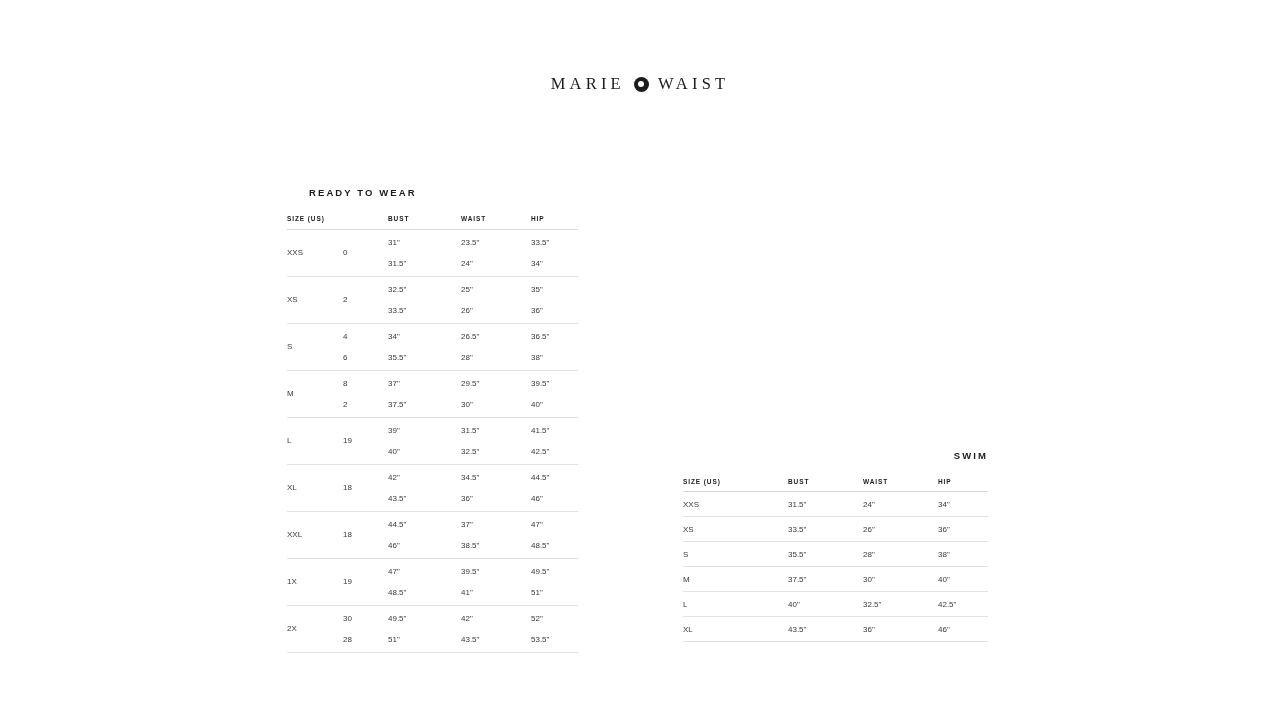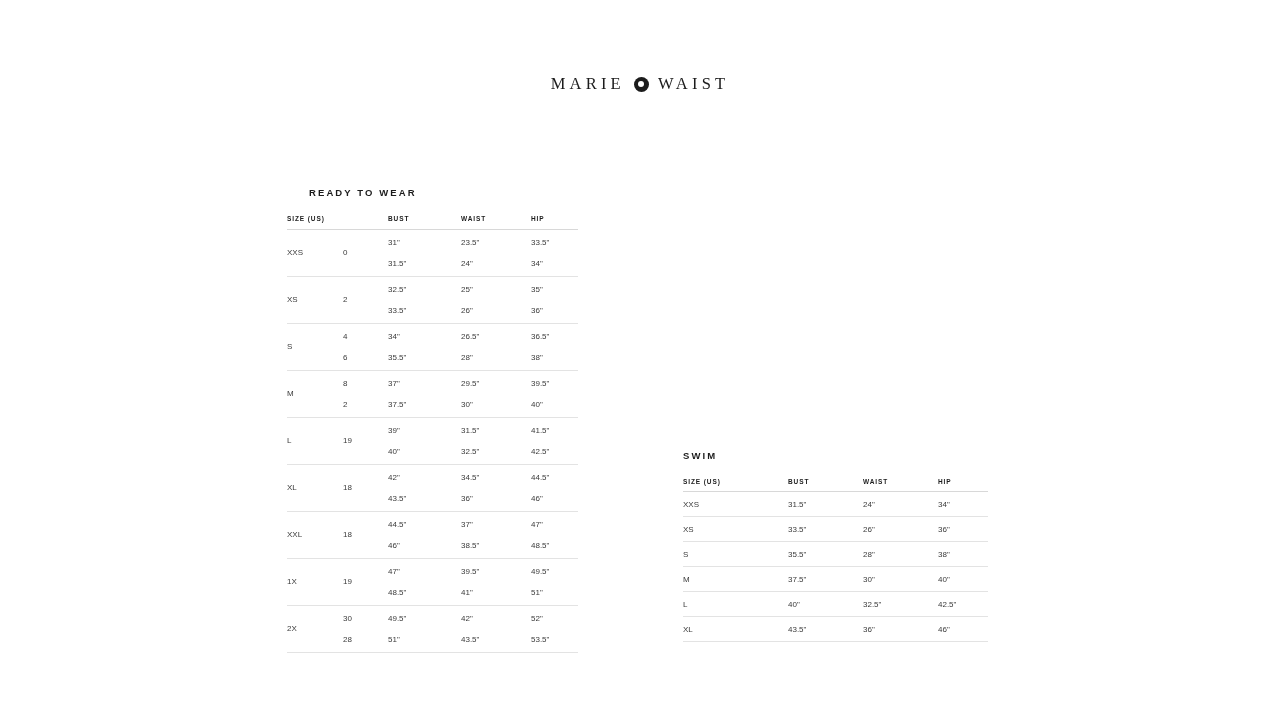--- a/index.html
+++ b/index.html
@@ -122,21 +122,21 @@
   .col-waist  { width: 70px; }
   .col-hip    { width: 47px; }
 
   
   .swim-block {
     position: absolute;
     left: 683px;
     top: 450px;
     width: 305px;
   }
-  .swim-block .section-title { margin-bottom: 17px; }
+  .swim-block .section-title { margin-bottom: 17px; text-align: right; }
 
   table.swim {
     width: 305px;
     table-layout: fixed;
   }
   table.swim th {
     text-align: left;
     font-size: 6.5px;
     letter-spacing: 0.9px;
     font-weight: 700;

